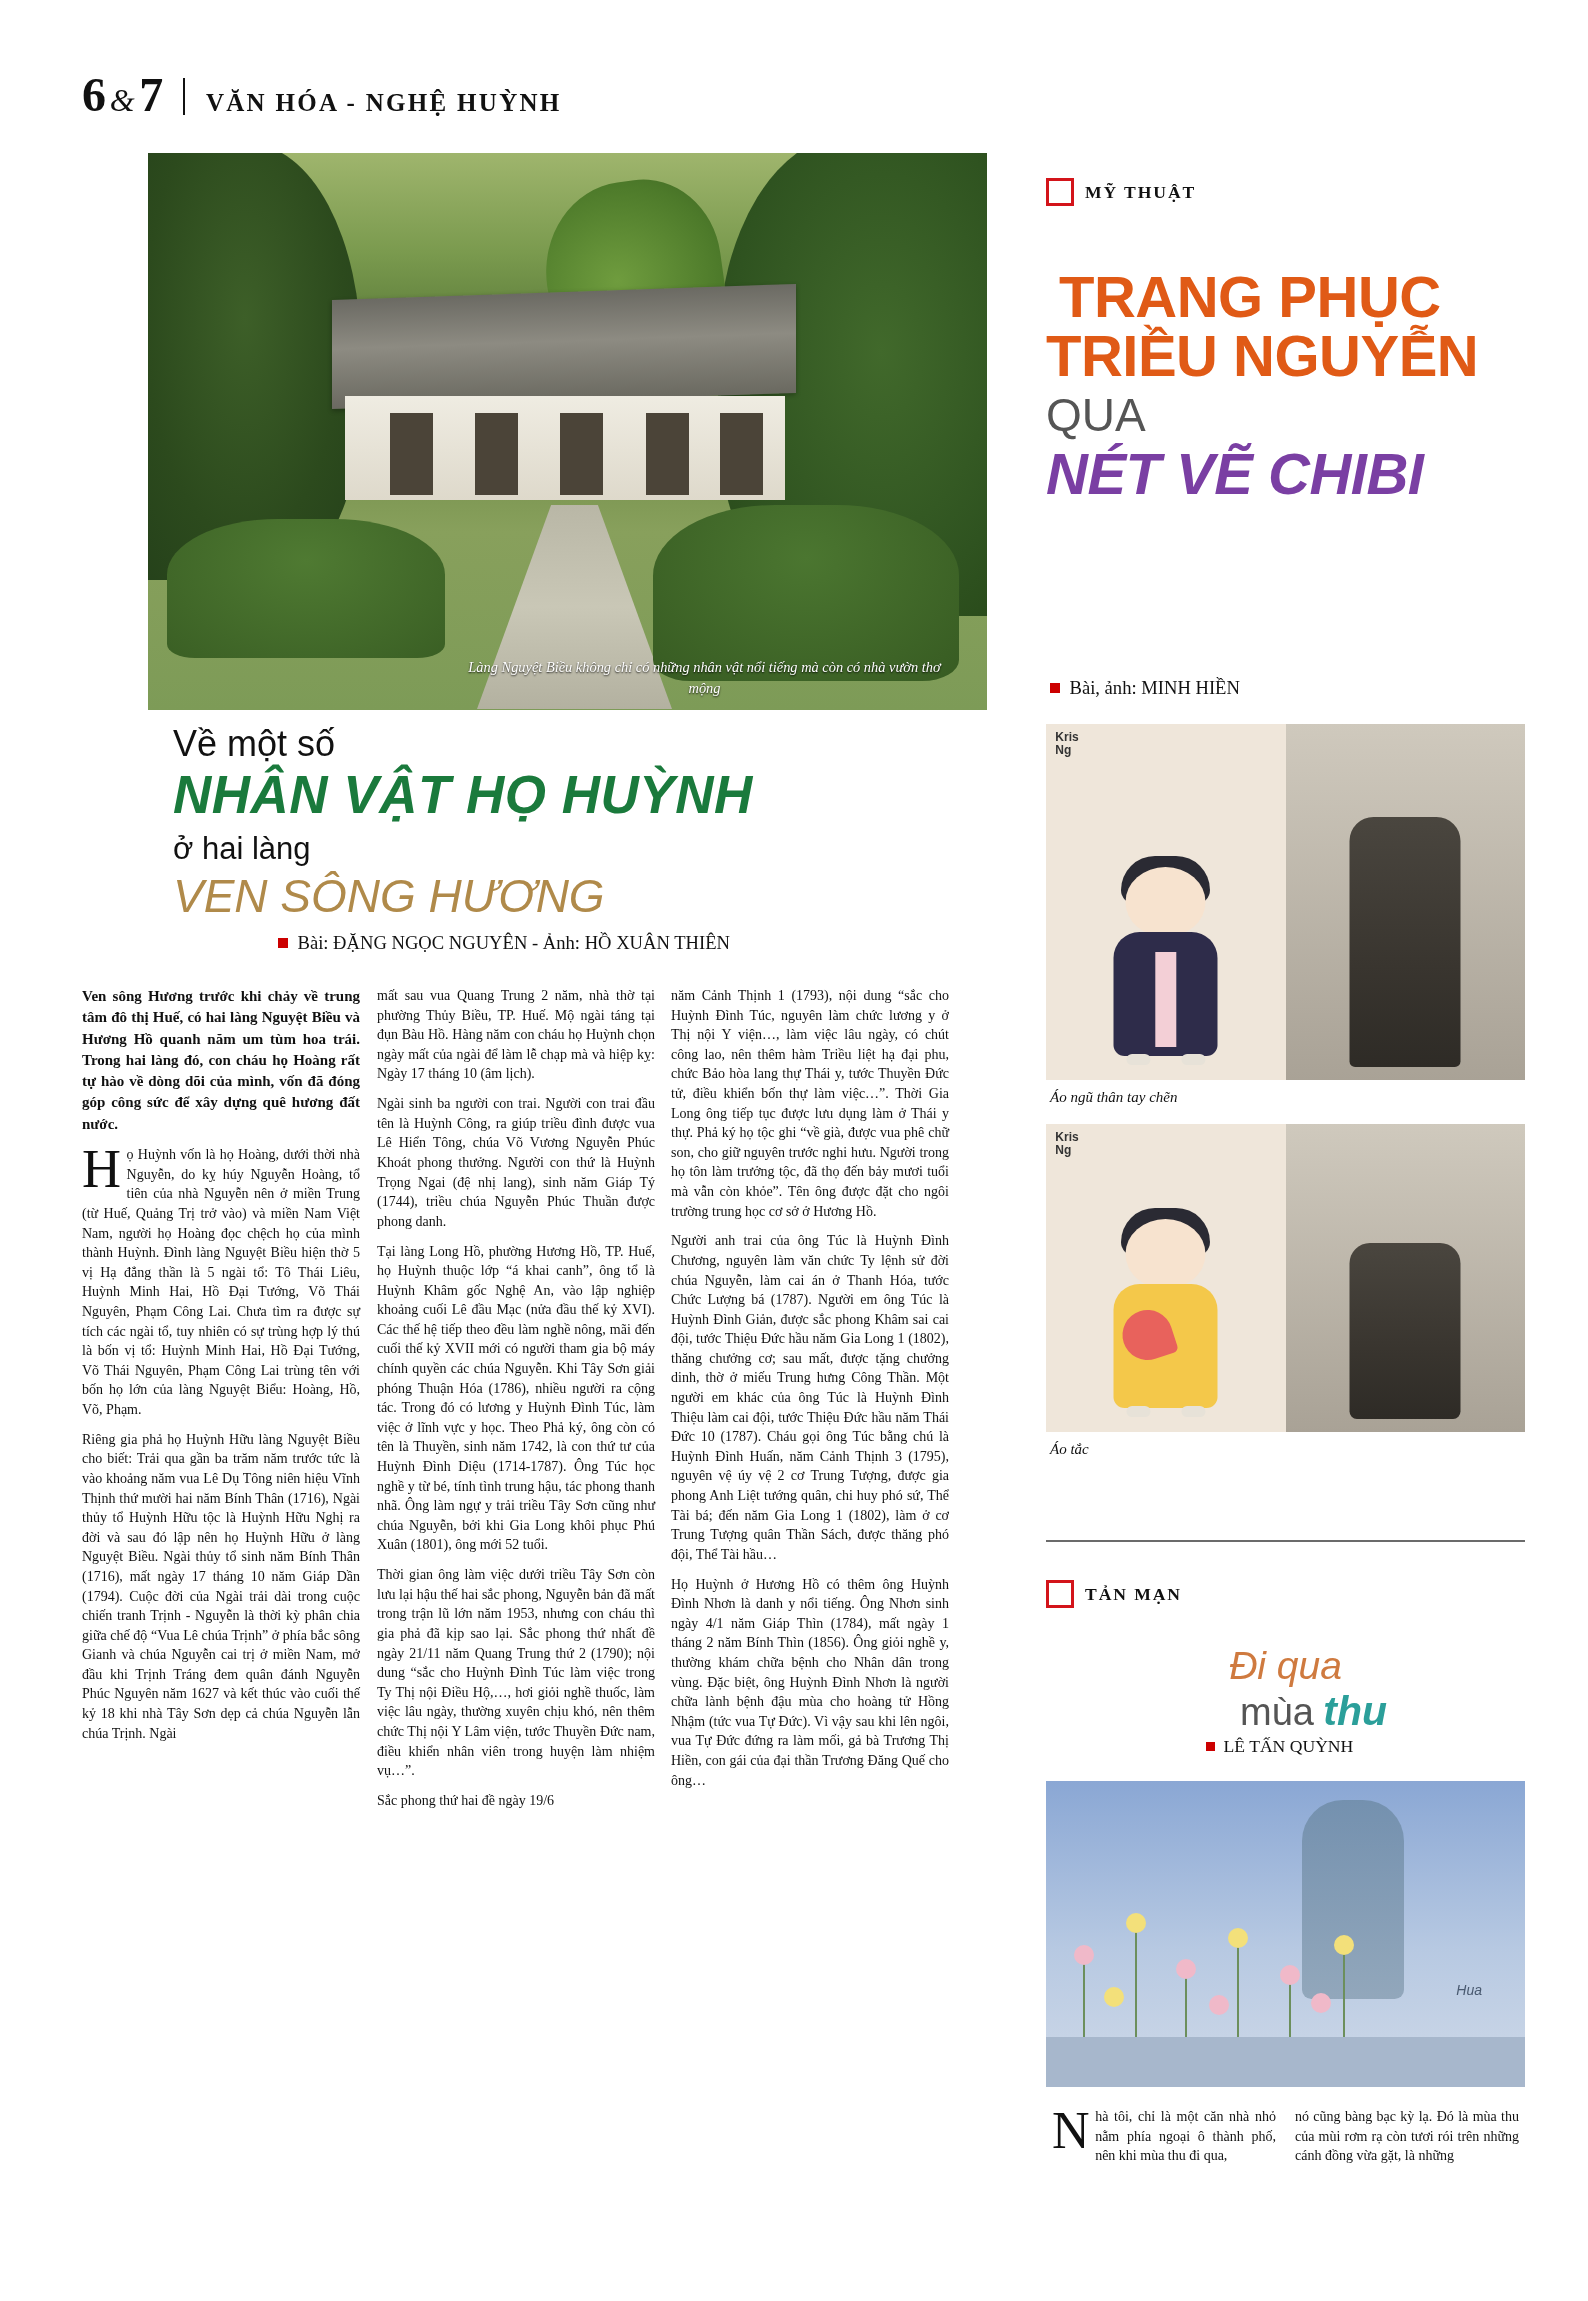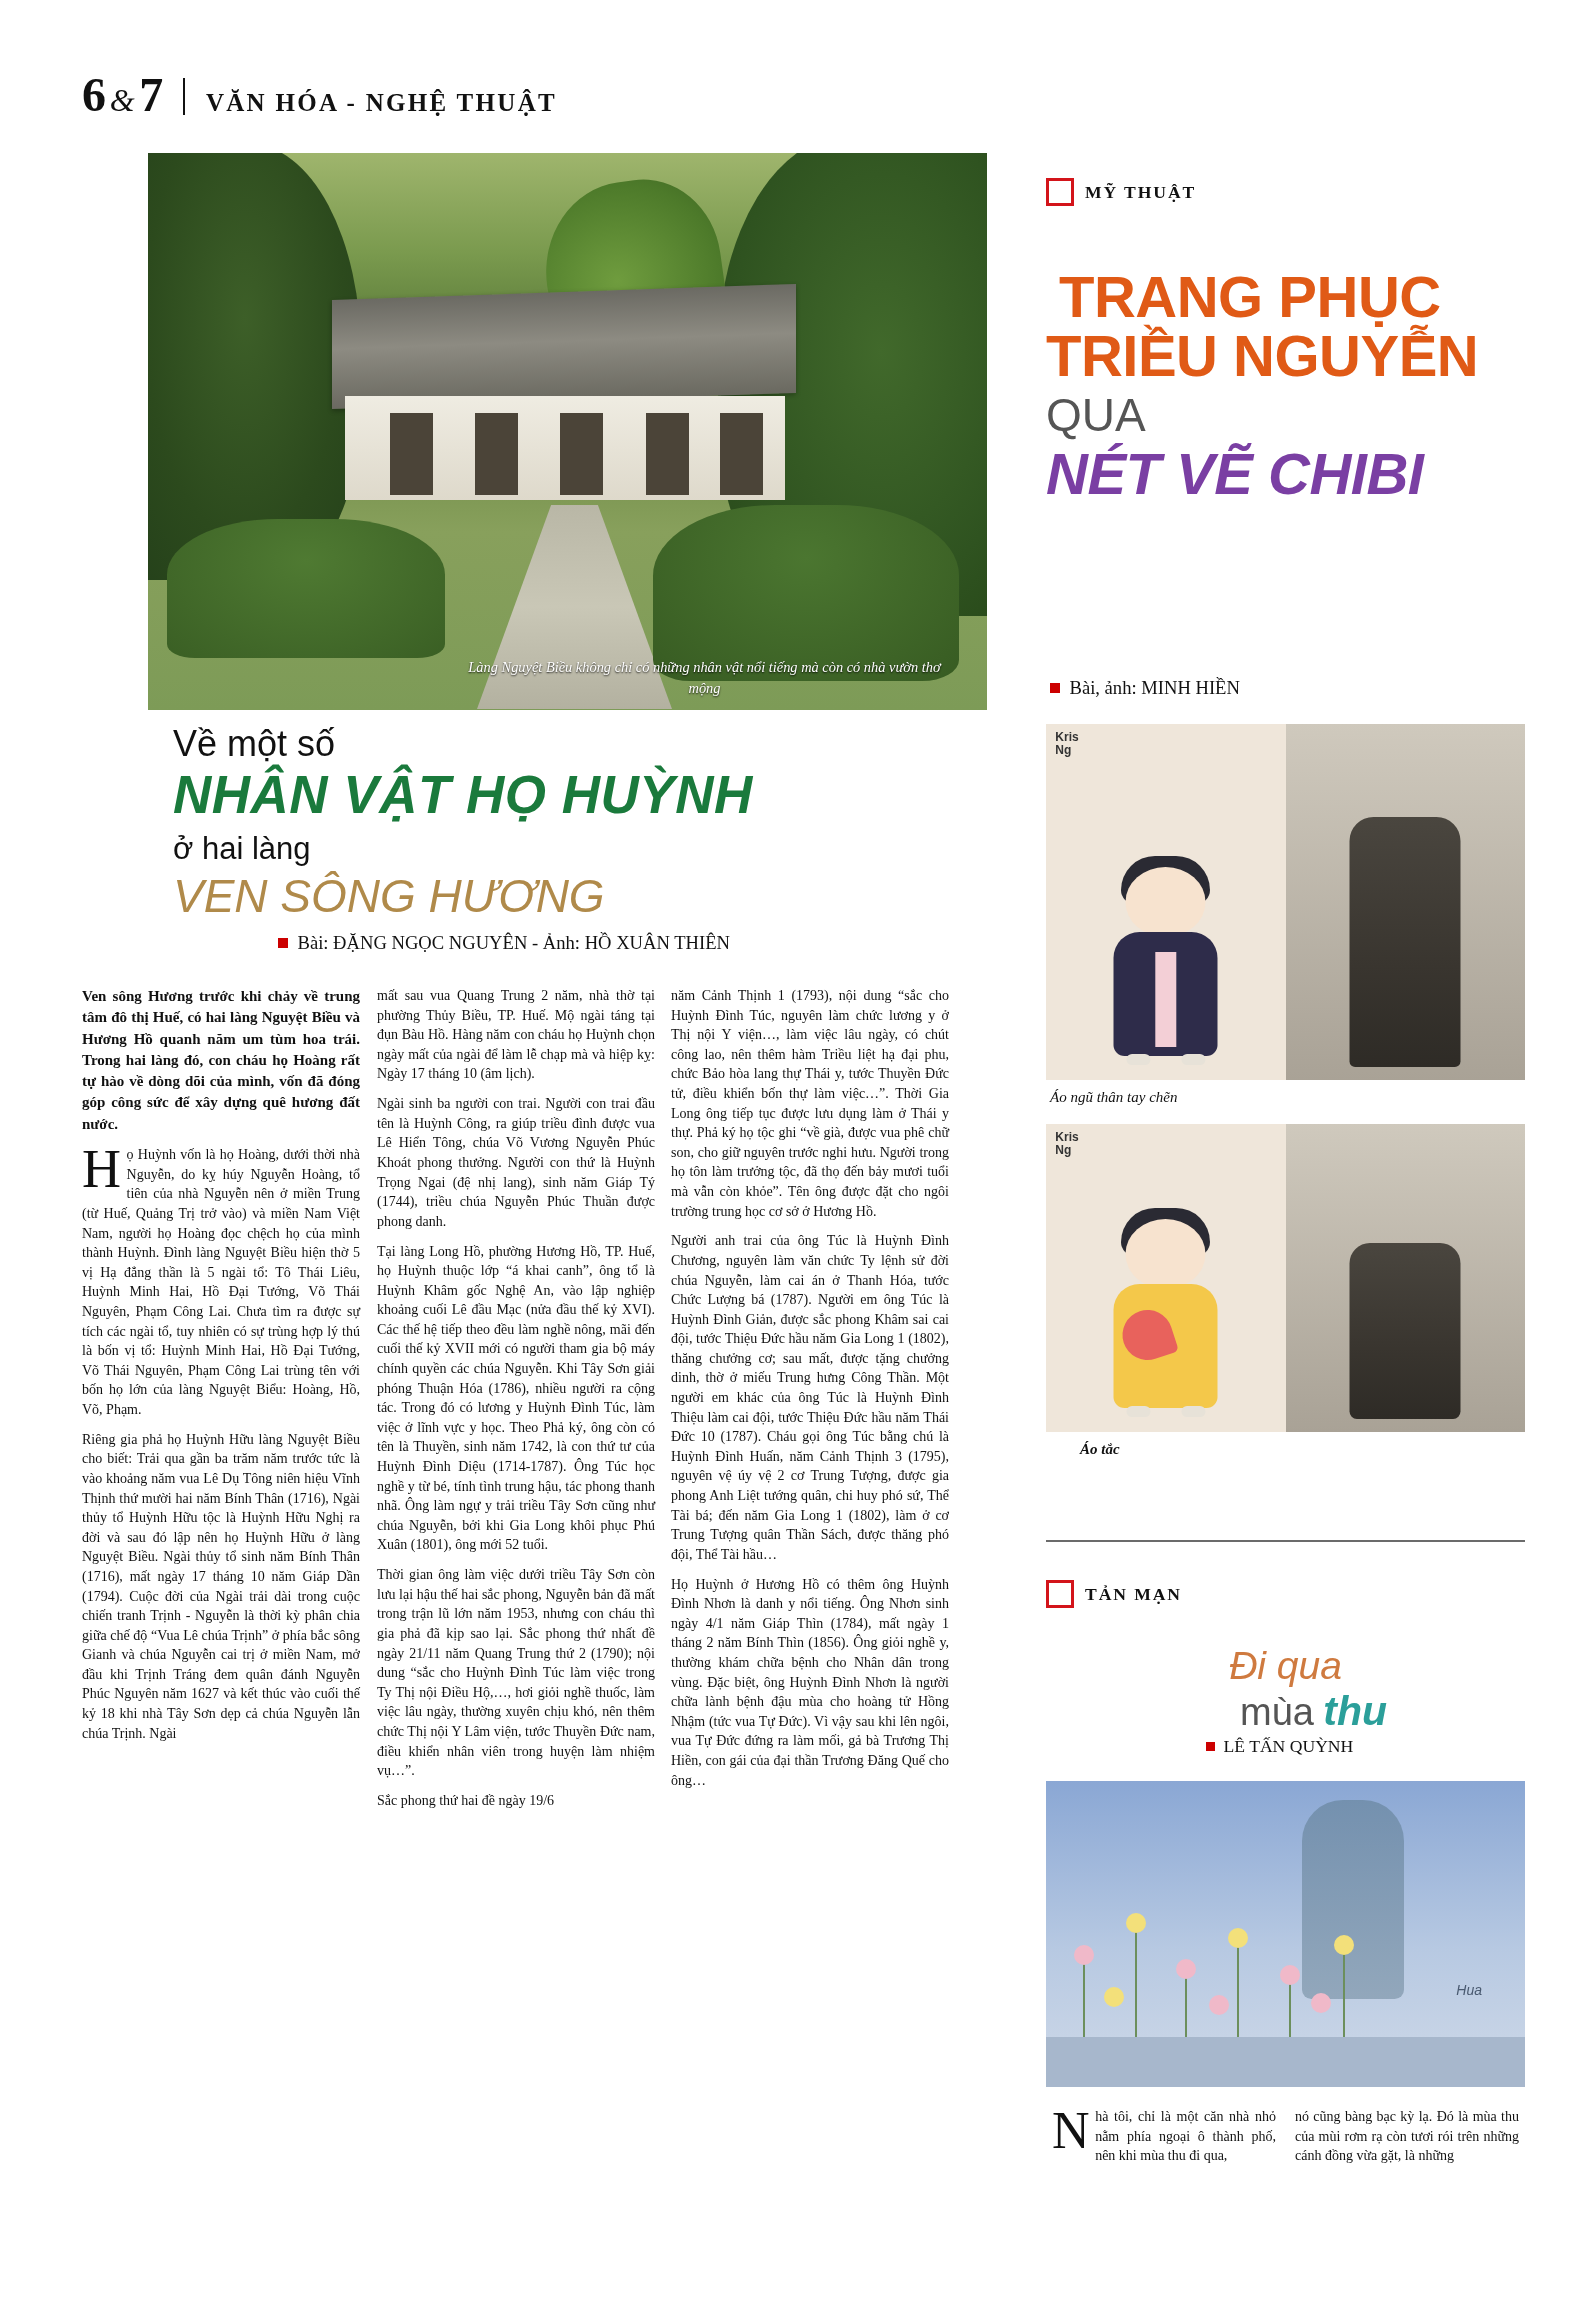--- a/index.html
+++ b/index.html
@@ -361,21 +361,21 @@
     height: 176px; border-radius: 20.4px 20.4px 7.4px 7.4px;
   }
   .illo-caption {
     position: absolute;
     font-family: "Liberation Serif", serif;
     font-style: italic;
     font-size: 15px;
     color: #111;
   }
   #cap1 { left: 1050px; top: 1089px; text-align: center; }
-  #cap2 { left: 1080px; top: 1441px; font-weight: bold; }
+  #cap2 { left: 1050px; top: 1441px; }
 
   .rail-divider {
     position: absolute;
     left: 1046px;
     width: 479px;
     height: 1.9px;
     background: #6b6b6b;
   }
   #div1 { top: 1540px; }
 
@@ -482,21 +482,21 @@
 </head>
 <body>
 
 <div class="page">
 
   <div class="masthead">
     <span class="folio-num">6</span>
     <span class="folio-amp">&amp;</span>
     <span class="folio-num">7</span>
     <span class="masthead-rule"></span>
-    <span class="section-title">VĂN HÓA - NGHỆ THUẬT</span>
+    <span class="section-title">VĂN HÓA - NGHỆ HUỲNH</span>
   </div>
 
   <div class="photo-wrap">
     <div class="photo-sky"></div>
     <div class="tree-left"></div>
     <div class="tree-right"></div>
     <div class="banana"></div>
     <div class="roof"></div>
     <div class="house">
       <div class="door"></div>

